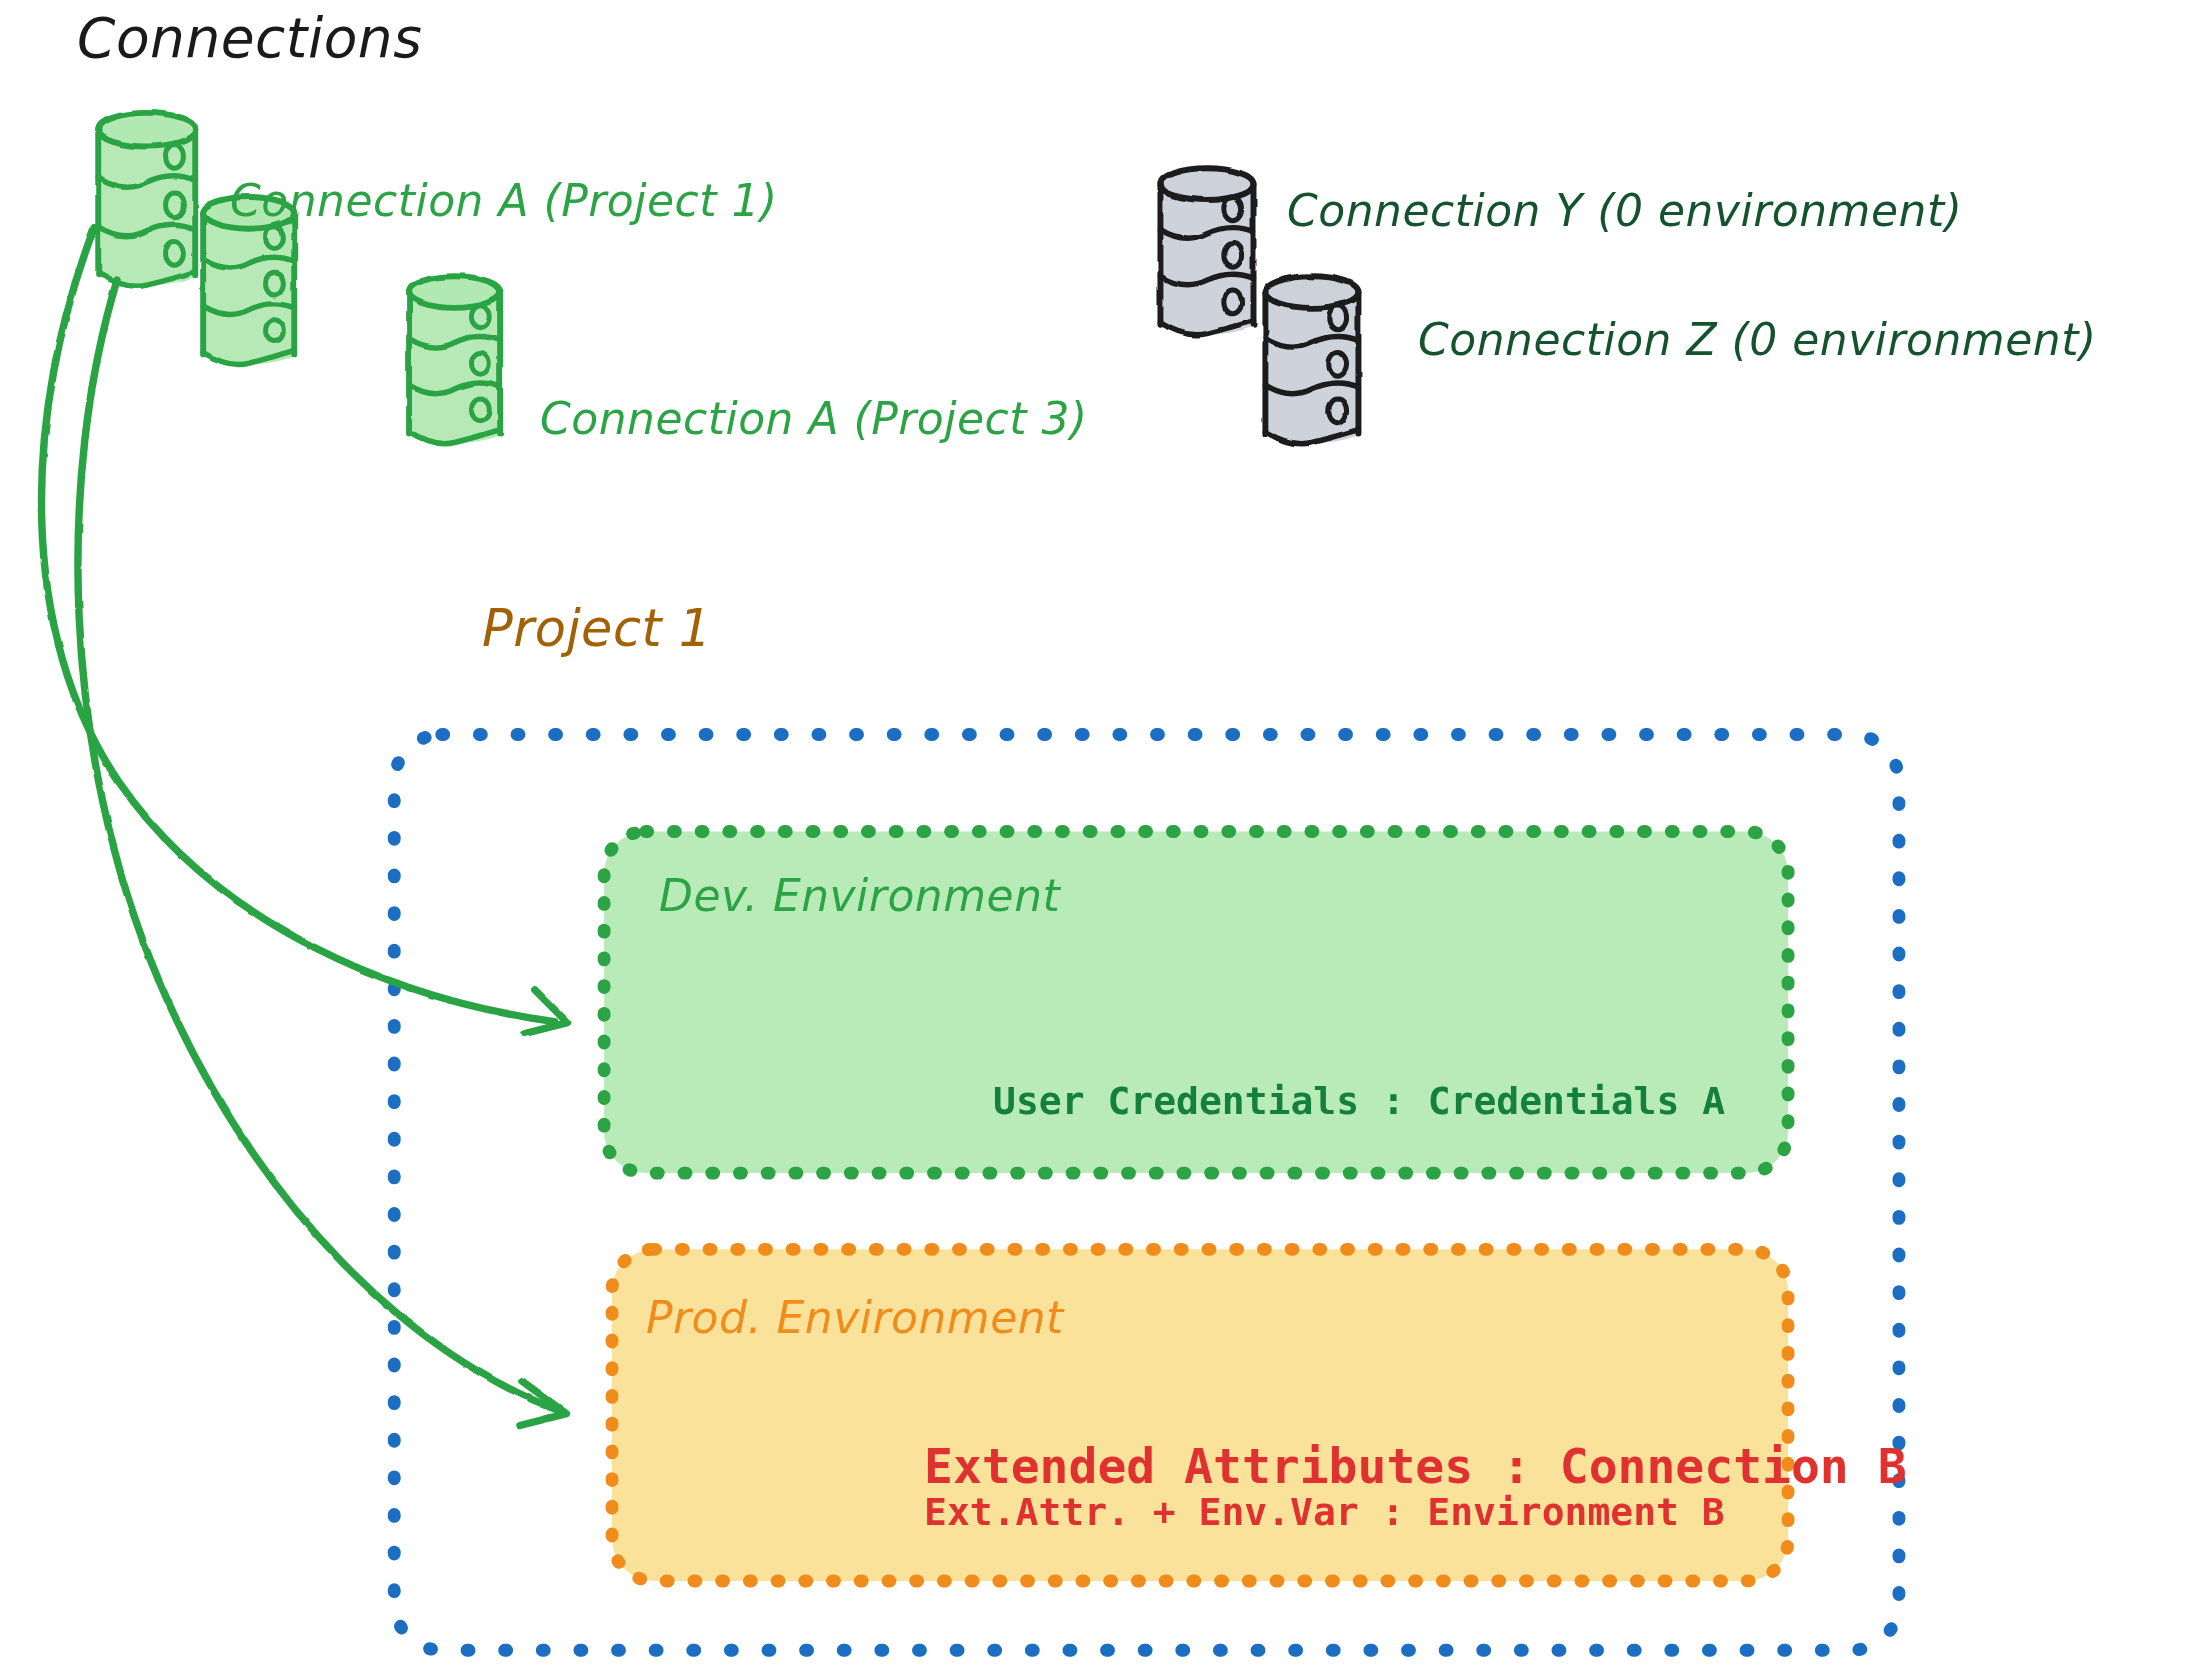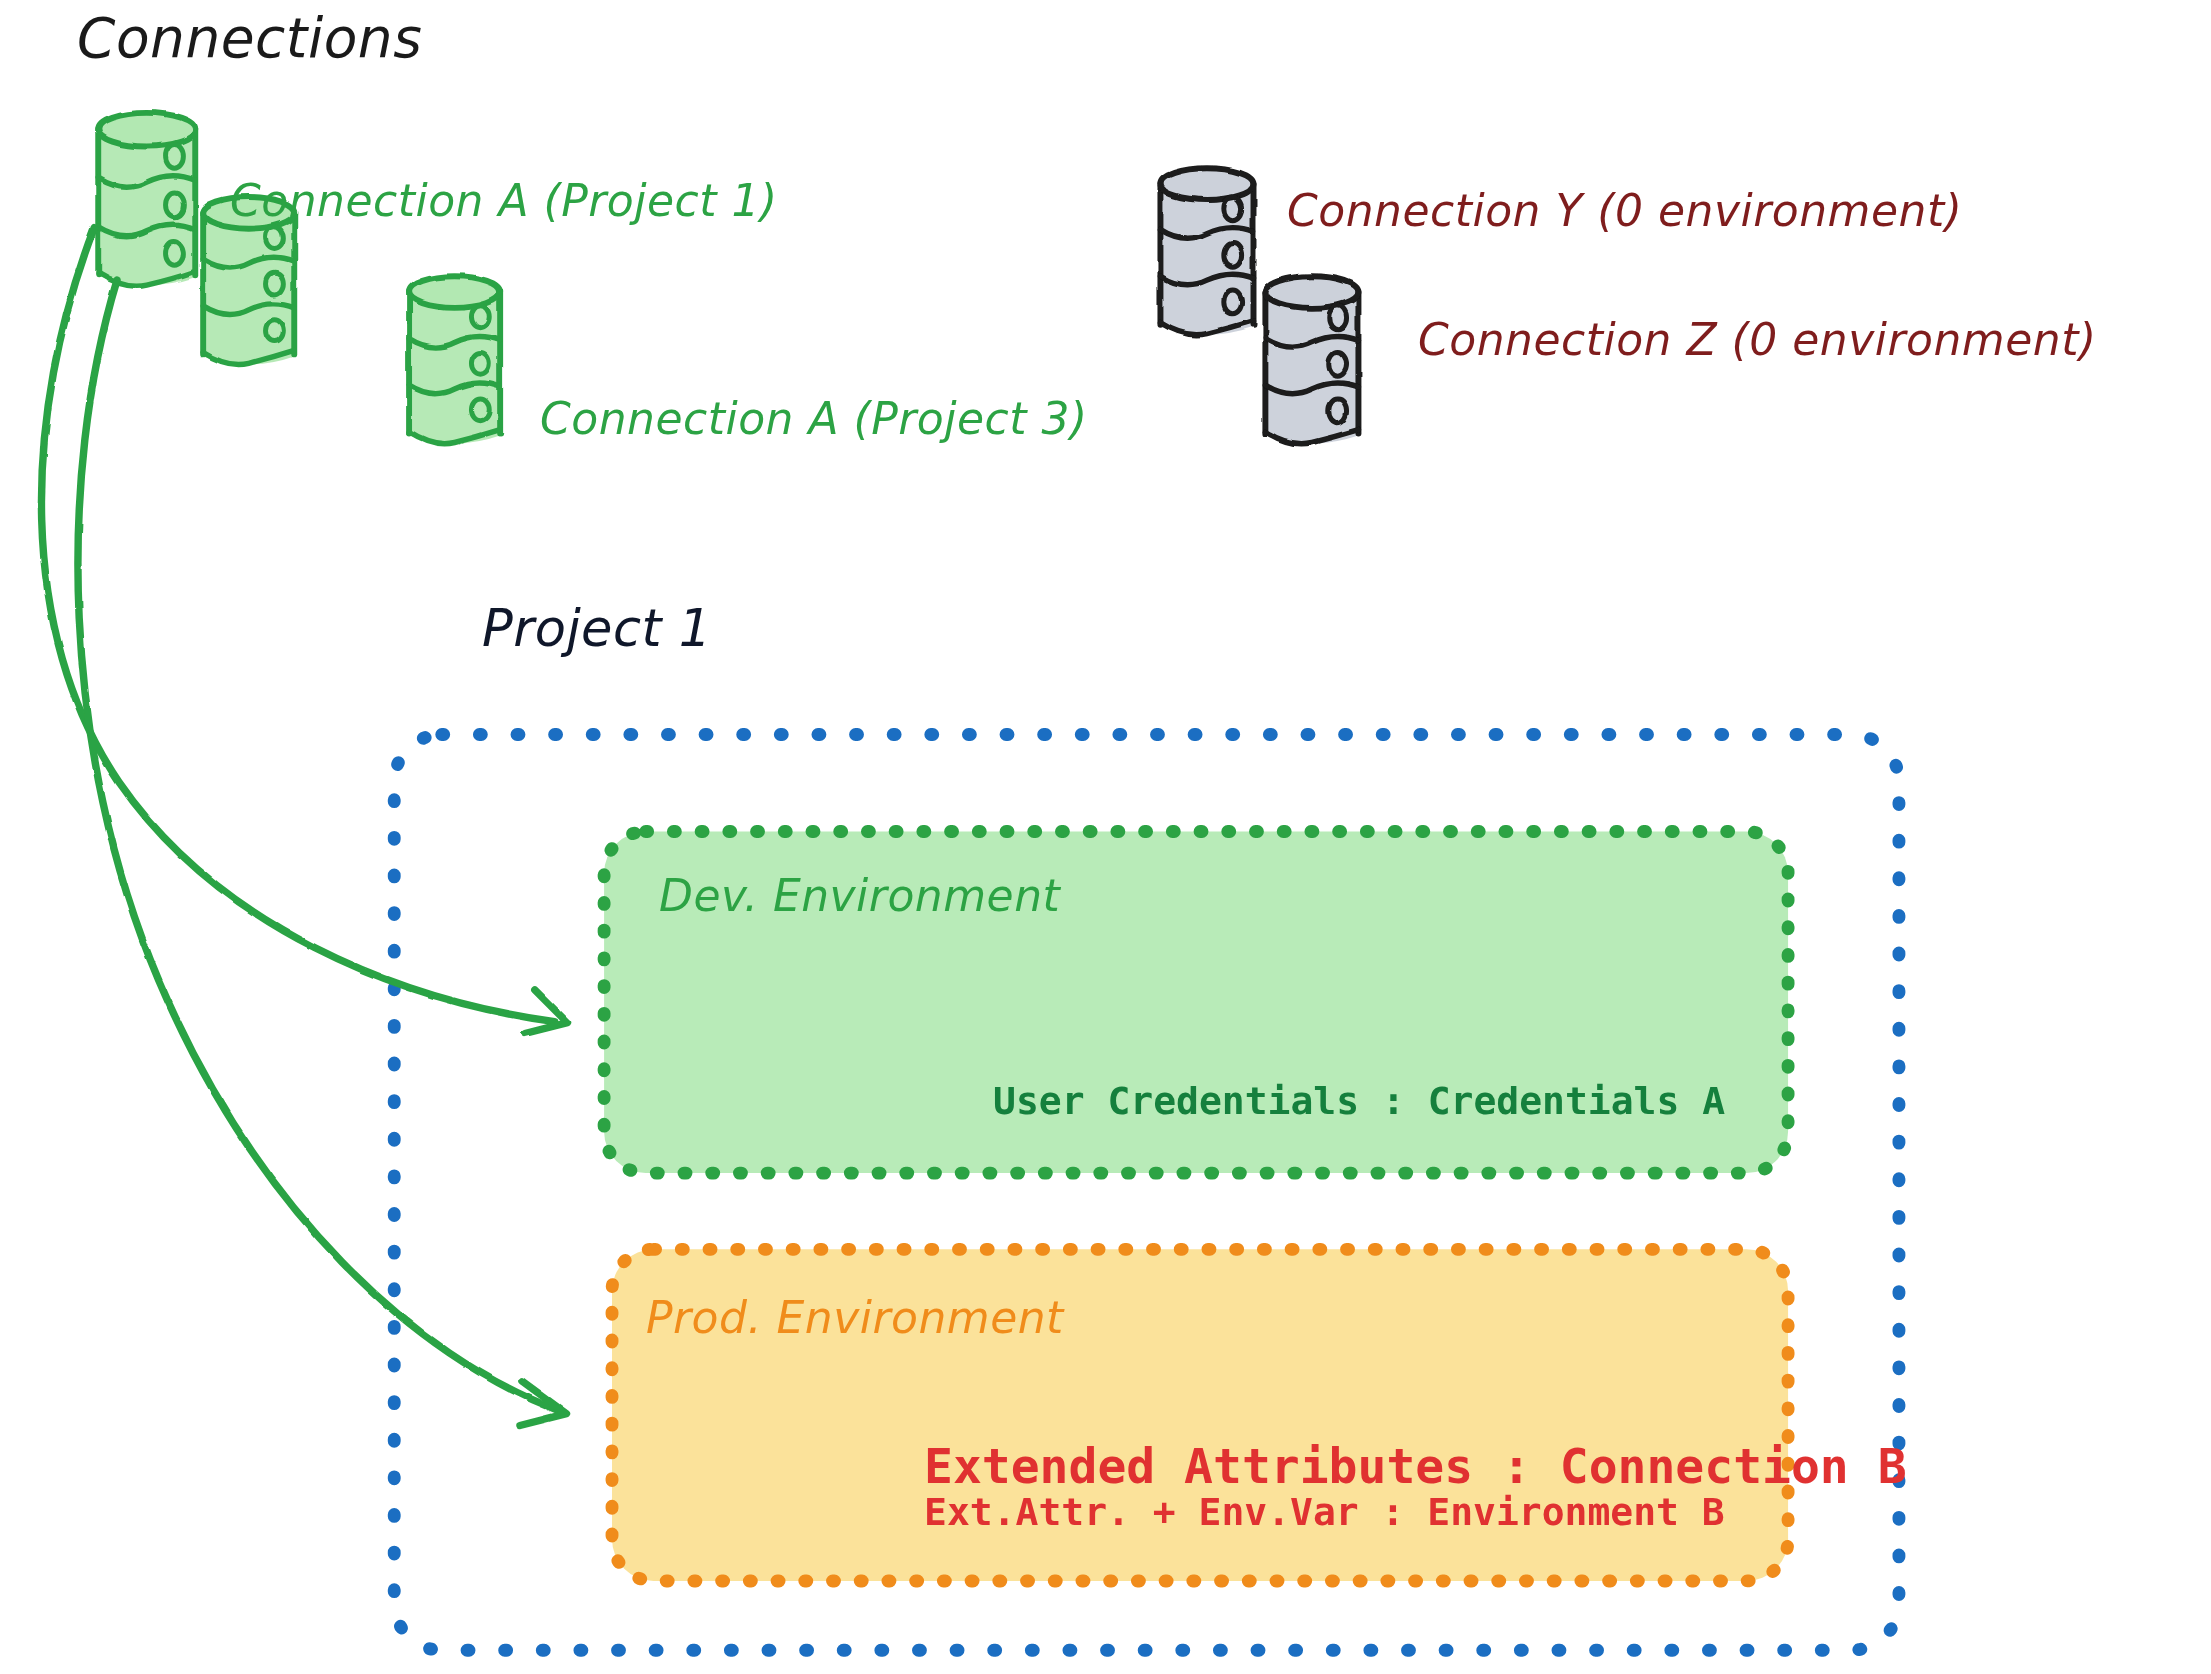--- a/index.html
+++ b/index.html
@@ -46,27 +46,27 @@
     font-size: 55px;
     color: #1a1a1a;
     font-weight: 500;
   }
   .conn-label {
     font-size: 44px;
     color: #2ca344;
   }
   .conn-label-dark {
     font-size: 44px;
-    color: #7f1d1d;
+    color: #14532d;
   }
   .project-title {
     left: 482px;
     top: 602px;
     font-size: 51px;
-    color: #0f172a;
+    color: #a16207;
     text-align: center;
   }
   .env-title-dev {
     left: 659px;
     top: 873px;
     font-size: 44px;
     color: #2ca344;
   }
   .env-title-prod {
     left: 646px;

